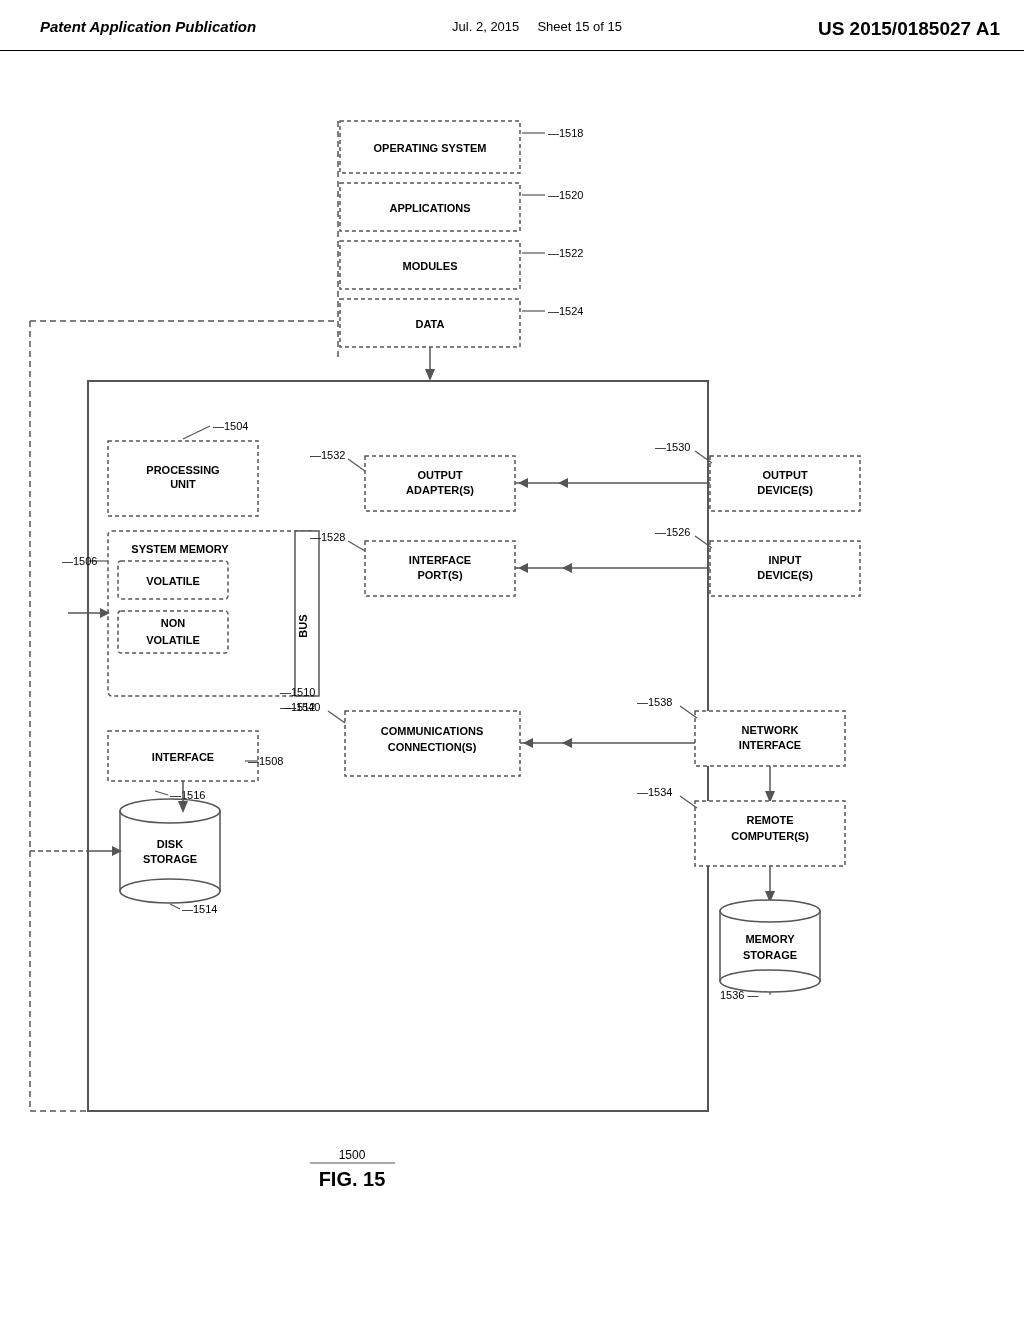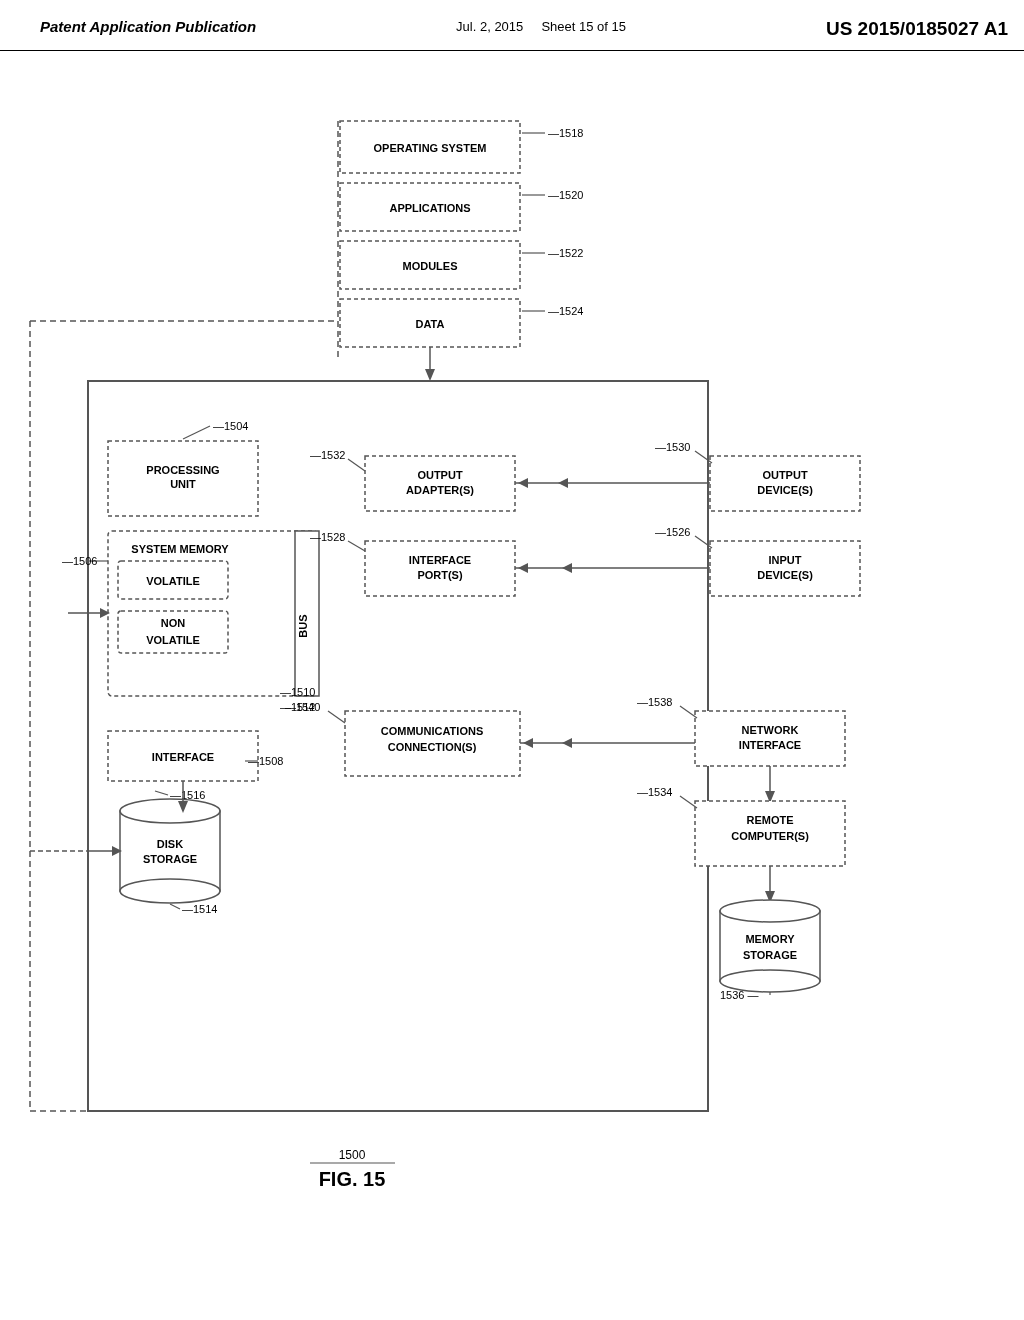--- a/index.html
+++ b/index.html
@@ -10,21 +10,21 @@
       min-height: 1320px;
       position: relative;
       overflow: hidden;
     }
 
     
     .header {
       display: flex;
       justify-content: space-between;
       align-items: flex-start;
-      padding: 18px 16px 10px 40px;
+      padding: 18px 24px 10px 40px;
       border-bottom: 1px solid #000;
     }
     .header-left {
       font-size: 15px;
       font-weight: bold;
       font-style: italic;
     }
     .header-center {
       font-size: 13px;
       text-align: left;

